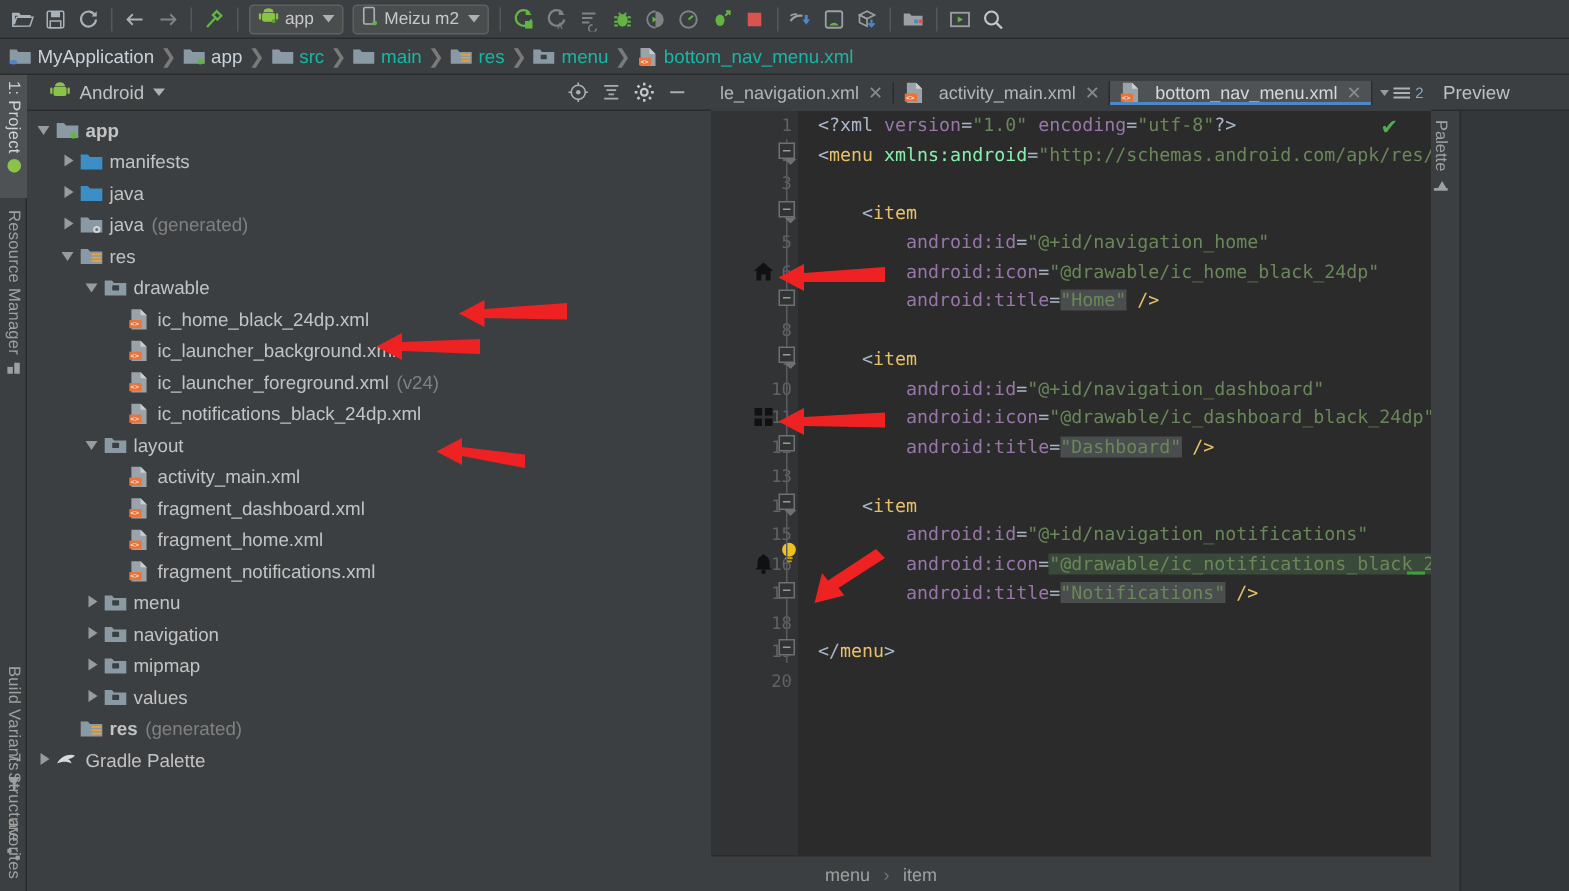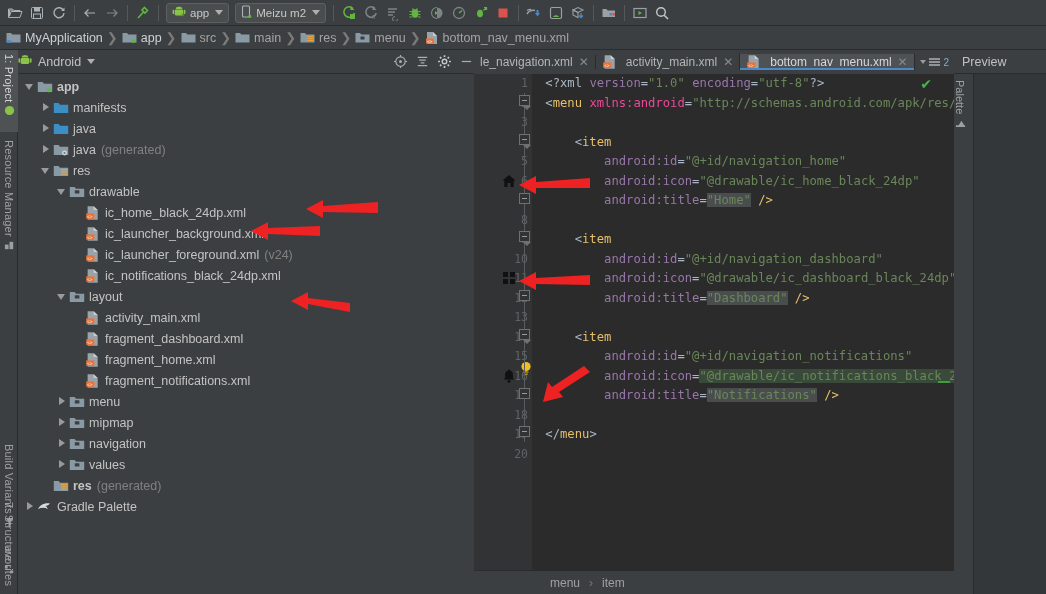--- a/index.html
+++ b/index.html
@@ -31,21 +31,21 @@
   }
   .combo .caret { border-left: 4px solid transparent; border-right: 4px solid transparent;
     border-top: 5px solid #b0b0b0; margin-left: 2px; }
 
   
   .crumbbar {
     position: absolute; left: 0; top: 26px; width: 1046px; height: 24px;
     background: #3c3f41; display: flex; align-items: center; padding-left: 6px;
     gap: 3px; border-bottom: 1px solid #2b2b2b;
   }
-  .crumb { display: flex; align-items: center; gap: 4px; color: #a3a3a3; font-size: 12.5px; }
+  .crumb { display: flex; align-items: center; gap: 4px; color: #14b8a6; font-size: 12.5px; }
   .crumb.bold { font-weight: normal; color: #c9d1d9; }
   .crumb-sep { color: #7a7a7a; font-size: 13px; padding: 0 1px; }
 
   
   .leftstrip {
     position: absolute; left: 0; top: 50px; width: 18px; height: 544px;
     background: #3c3f41; border-right: 1px solid #2b2b2b;
   }
   .vtab {
     position: absolute; left: 0; width: 18px;
@@ -56,21 +56,21 @@
   }
   .vtab.active { background: #4e5254; color: #d4d4d4; }
   .vicon { width: 11px; height: 11px; flex: none; }
 
   
   .project {
     position: absolute; left: 18px; top: 50px; width: 456px; height: 544px;
     background: #3c3f41;
   }
   .proj-head {
-    height: 24px; display: flex; align-items: center; padding: 0 0; gap: 6px;
+    height: 24px; display: flex; align-items: center; padding: 0 15px; gap: 6px;
     border-bottom: 1px solid #2b2b2b;
   }
   .proj-title { color: #c0c0c0; font-size: 12.5px; }
   .proj-head-spacer { flex: 1; }
   .hicon { width: 16px; height: 16px; display:flex; align-items:center; justify-content:center; }
 
   .tree { position: relative; padding-top: 2px; height: 520px; overflow: hidden; }
   .row {
     position: relative; height: 21px; display: flex; align-items: center;
     font-size: 12.5px; color: #bbbbbb; white-space: nowrap;
@@ -146,21 +146,21 @@
   .code {
     flex: 1; position: relative; padding-left: 6px; padding-top: 0;
     font-family: "DejaVu Sans Mono", monospace; font-size: 12.2px;
     line-height: 19.5px; white-space: pre; overflow: hidden;
   }
   .cl { height: 19.5px; }
   .tok-tag   { color: #e8bf6a; }
   .tok-attr  { color: #9876aa; }
   .tok-str   { color: #6a8759; }
   .tok-punct { color: #a9b7c6; }
-  .tok-ns    { color: #ec4899; }
+  .tok-ns    { color: #86efac; }
   .hl { background: #3a4a3a; }
   .hl2 { background: #4a4d4e; }
 
   .checkmark { position: absolute; right: 22px; top: 2px; color: #4caf50; font-size: 14px; }
   .greenmark { position: absolute; right: 4px; width: 12px; height: 2px; background: #3c9f3c; }
 
   .ed-status {
     position: absolute; left: 0; bottom: 0; width: 480px; height: 24px;
     background: #3c3f41; display: flex; align-items: center; padding-left: 76px;
     gap: 6px; font-size: 12px; color: #a0a0a0; border-top: 1px solid #2b2b2b;
@@ -657,30 +657,30 @@
           </svg>
           <span class="lbl">menu</span>
         </div>
         <div class="row">
           <span style="display:inline-block;width:38px"></span>
           <span class="arrow closed"></span>
           <svg class="ticon" width="16" height="16" viewBox="0 0 16 16">
             <path d="M0.8 13V3h4.8l1.4 1.7H15.2V13z" fill="#8a9aa5"></path>
             <rect x="5.8" y="6.2" width="4.6" height="3.4" rx="0.4" fill="#3c3f41"></rect>
           </svg>
-          <span class="lbl">mipmap</span>
+          <span class="lbl">navigation</span>
         </div>
         <div class="row">
           <span style="display:inline-block;width:38px"></span>
           <span class="arrow closed"></span>
           <svg class="ticon" width="16" height="16" viewBox="0 0 16 16">
             <path d="M0.8 13V3h4.8l1.4 1.7H15.2V13z" fill="#8a9aa5"></path>
             <rect x="5.8" y="6.2" width="4.6" height="3.4" rx="0.4" fill="#3c3f41"></rect>
           </svg>
-          <span class="lbl">navigation</span>
+          <span class="lbl">mipmap</span>
         </div>
         <div class="row">
           <span style="display:inline-block;width:38px"></span>
           <span class="arrow closed"></span>
           <svg class="ticon" width="16" height="16" viewBox="0 0 16 16">
             <path d="M0.8 13V3h4.8l1.4 1.7H15.2V13z" fill="#8a9aa5"></path>
             <rect x="5.8" y="6.2" width="4.6" height="3.4" rx="0.4" fill="#3c3f41"></rect>
           </svg>
           <span class="lbl">values</span>
         </div>

